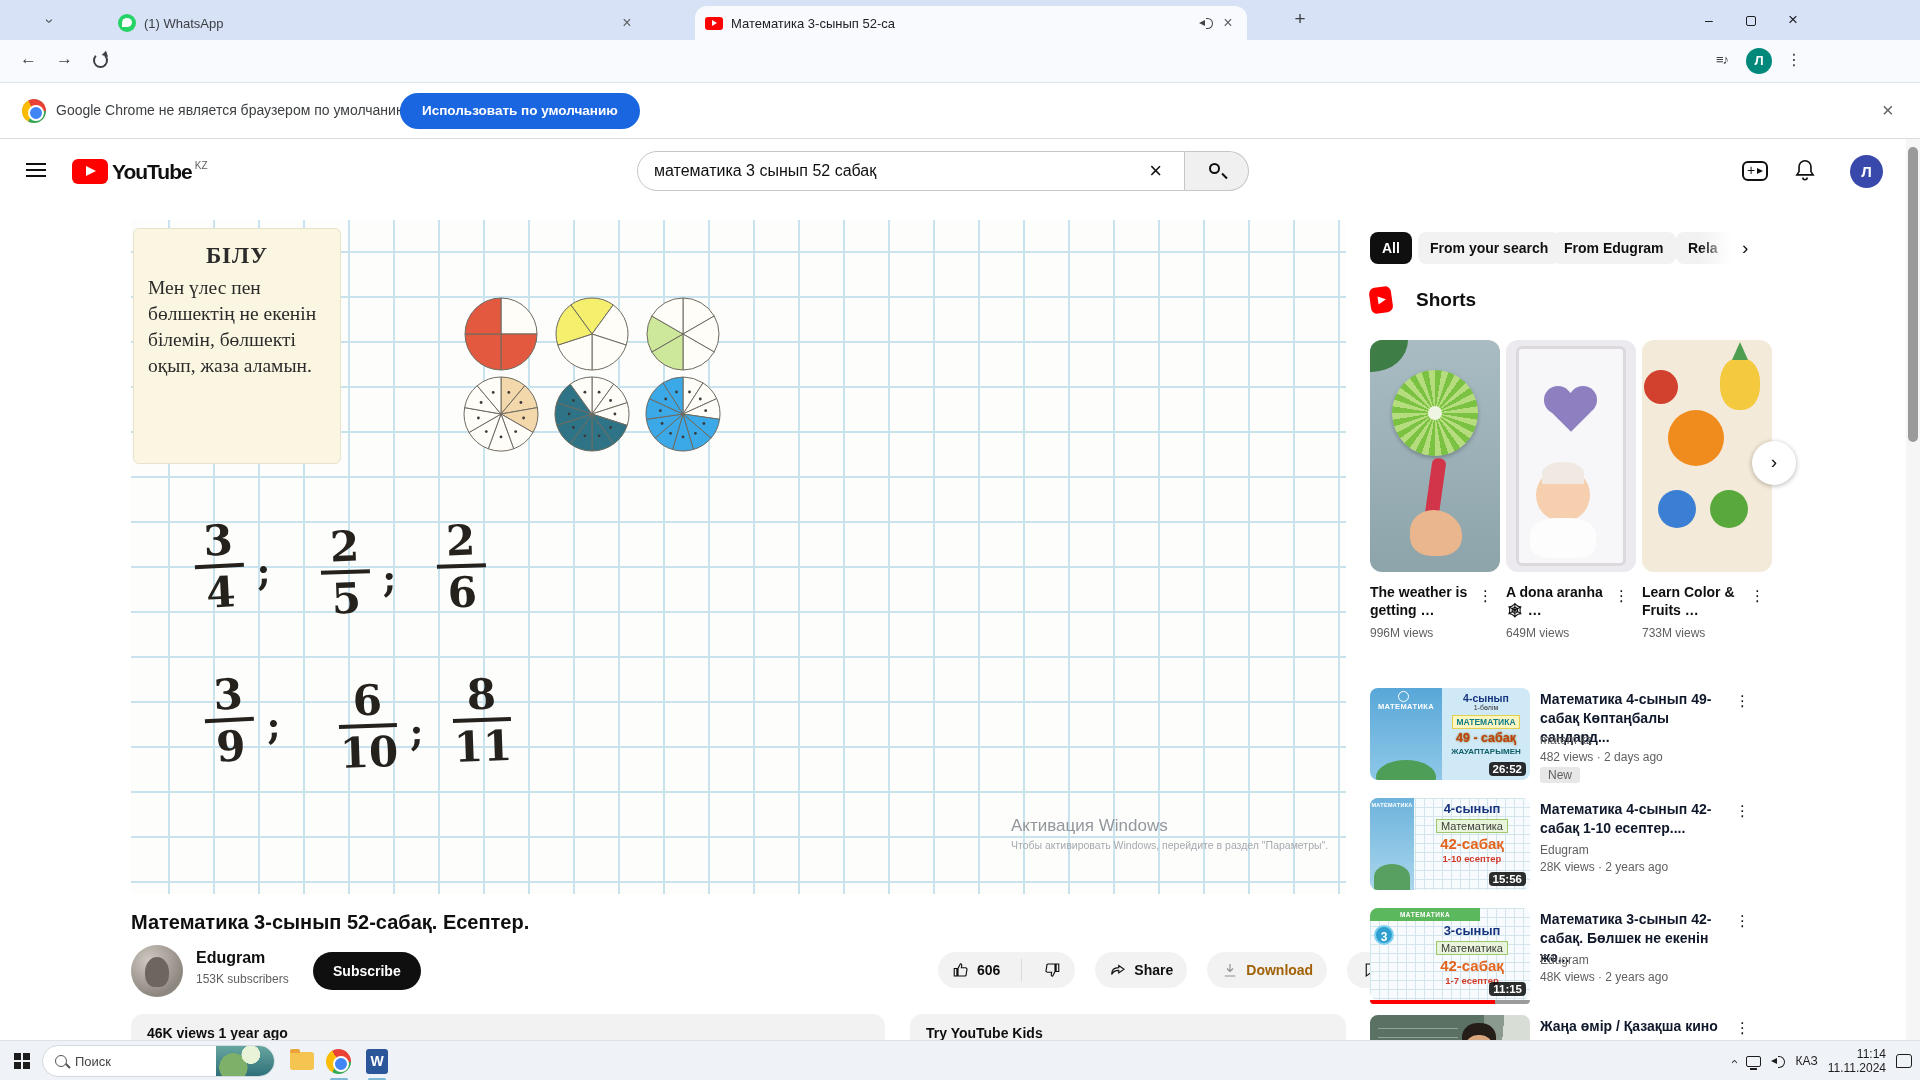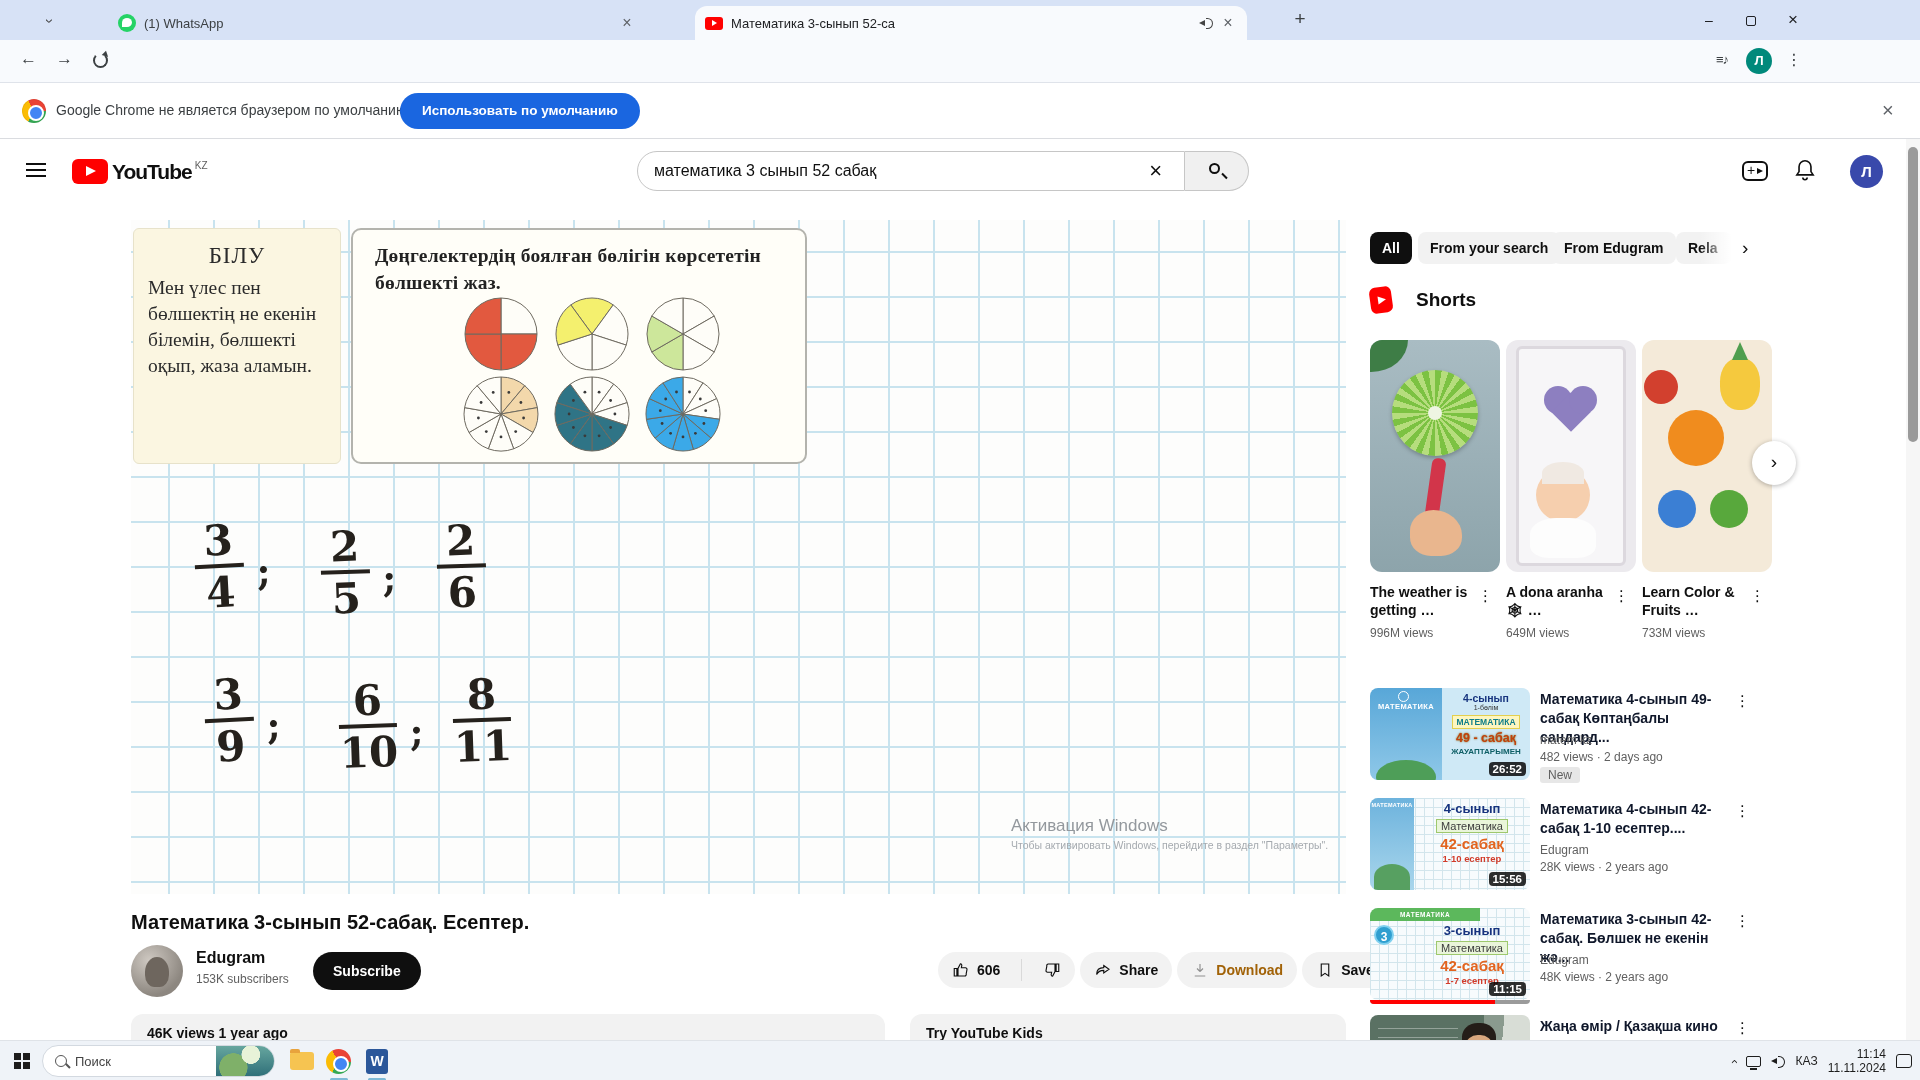--- a/index.html
+++ b/index.html
@@ -70,39 +70,39 @@
   .mag{position:absolute;left:24px;top:11px;width:11px;height:11px;border:2px solid #0f0f0f;border-radius:50%}
   .mag:after{content:"";position:absolute;left:10px;top:10px;width:7px;height:2px;background:#0f0f0f;transform:rotate(45deg)}
   .hic{position:absolute;top:18px;width:28px;height:28px}
   .create{border:2px solid #0f0f0f;border-radius:6px;width:26px;height:20px;margin-top:4px;position:relative}
   .create:before{content:"+";position:absolute;left:3px;top:-1px;font-size:14px;color:#0f0f0f}
   .create:after{content:"";position:absolute;right:3px;top:5px;border-left:6px solid #0f0f0f;border-top:3.5px solid transparent;border-bottom:3.5px solid transparent}
   .yt-av{position:absolute;left:1850px;top:16px;width:33px;height:33px;line-height:33px;font-size:15px;background:#3949ab}
   
   .player{position:absolute;left:131px;top:81px;width:1215px;height:674px;background:#fdfdfc;background-image:linear-gradient(#c8e3ee 2px,transparent 2px),linear-gradient(90deg,#c8e3ee 2px,transparent 2px);background-size:45px 45px;background-position:-8px -14px;overflow:hidden}
   .panelL{position:absolute;left:2px;top:8px;width:208px;height:236px;background:#fbf6e1;border:1px solid #e7e2ca;border-radius:6px;font-family:"Liberation Serif","DejaVu Serif",serif;color:#2b2b2b;padding:14px 14px 0}
-  .panelL .t{text-align:center;font-weight:normal;font-size:23px;letter-spacing:1px;margin-bottom:6px}
+  .panelL .t{text-align:center;font-weight:bold;font-size:23px;letter-spacing:1px;margin-bottom:6px}
   .panelL .b{font-size:19.5px;line-height:26px}
   .panelR{position:absolute;left:220px;top:8px;width:456px;height:236px;background:#fffef8;border:2px solid #b3b3ad;border-radius:10px;font-family:"Liberation Serif","DejaVu Serif",serif;color:#222;padding:12px 0 0 22px}
   .panelR .l1,.panelR .l2{font-size:19.5px;font-weight:600;line-height:27px;letter-spacing:.2px}
   .frac{position:absolute;text-align:center;font-family:"DejaVu Serif",serif;font-weight:bold;color:#25211c}
   .frac .num{display:block;font-size:42px;line-height:46px;padding:0 10px;border-bottom:4px solid #25211c}
   .frac .den{display:block;font-size:42px;line-height:50px}
   .frac .sep{position:absolute;right:-26px;bottom:22px;font-size:38px;font-weight:bold}
   .wmark{position:absolute;left:880px;top:596px;color:#93989d}
   .wmark .w1{font-size:17px}
   .wmark .w2{font-size:10.5px;margin-top:3px;color:#a5aaaf}
   
   .vtitle{position:absolute;left:131px;top:772px;font-size:20px;font-weight:bold;color:#0f0f0f}
   .ch-av{position:absolute;left:131px;top:806px;width:52px;height:52px;border-radius:50%;background:radial-gradient(circle at 35% 30%,#cfc9c2,#8d8780 70%);overflow:hidden}
   .ch-av:after{content:"";position:absolute;left:14px;top:12px;width:24px;height:30px;background:#6e665e;border-radius:50% 50% 40% 40%}
   .ch-name{position:absolute;left:196px;top:810px;font-size:16px;font-weight:bold}
   .ch-subs{position:absolute;left:196px;top:833px;font-size:12px;color:#606060}
   .subscribe{position:absolute;left:313px;top:813px;height:38px;padding:0 20px;background:#0f0f0f;color:#fff;font-size:14px;font-weight:bold;border-radius:19px;line-height:38px}
-  .actions{position:absolute;left:938px;top:813px;height:36px;display:flex;gap:5px;align-items:center}
+  .actions{position:absolute;left:938px;top:813px;height:36px;display:flex;gap:20px;align-items:center}
   .pill{height:36px;background:#f2f2f2;border-radius:18px;display:flex;align-items:center;padding:0 14px;font-size:14px;font-weight:bold;color:#0f0f0f;gap:7px}
   .pill.gray{color:#a16207}
   .likepill{padding:0}
   .likepill .half{display:flex;align-items:center;gap:7px;padding:0 14px;height:100%}
   .likepill .div{width:1px;height:22px;background:#d9d9d9}
   .morebtn{width:36px;height:36px;border-radius:50%;background:#f2f2f2;text-align:center;line-height:34px;font-size:15px;font-weight:bold}
   .descbox{position:absolute;left:131px;top:875px;width:754px;height:60px;background:#f2f2f2;border-radius:12px;padding:11px 16px;font-size:14px;font-weight:bold}
   .kidsbox{position:absolute;left:910px;top:875px;width:436px;height:60px;background:#f2f2f2;border-radius:12px;padding:11px 16px;font-size:14px;font-weight:600}
   
   .chip{position:absolute;top:93px;height:32px;line-height:32px;padding:0 12px;border-radius:8px;background:#f2f2f2;font-size:14px;font-weight:600;color:#0f0f0f;white-space:nowrap}
@@ -268,24 +268,20 @@
         <path d="M10 19a2 2 0 0 0 4 0" fill="none" stroke="#0f0f0f" stroke-width="1.5"></path>
       </svg>
   </div>
   <span class="avatar yt-av">Л</span>
 
   <div class="player" id="player">
     <div class="panelL">
       <div class="t">БІЛУ</div>
       <div class="b">Мен үлес пен бөлшектің не екенін білемін, бөлшекті оқып, жаза аламын.</div>
     </div>
-    <div class="panelR">
-      <div class="l1">Дөңгелектердің боялған бөлігін көрсететін</div>
-      <div class="l2">бөлшекті жаз.</div>
-    </div>
     <div id="pies">
         <svg width="76" height="76" style="position: absolute; left: 332px; top: 76px;">
           <path d="M38,38 L38.0,2.0 A36,36 0 0 1 74.0,38.0 Z" fill="#fefdf8" stroke="#6e6a60" stroke-width="1"></path>
           <path d="M38,38 L74.0,38.0 A36,36 0 0 1 38.0,74.0 Z" fill="#e2593f" stroke="#6e6a60" stroke-width="1"></path>
           <path d="M38,38 L38.0,74.0 A36,36 0 0 1 2.0,38.0 Z" fill="#e2593f" stroke="#6e6a60" stroke-width="1"></path>
           <path d="M38,38 L2.0,38.0 A36,36 0 0 1 38.0,2.0 Z" fill="#e2593f" stroke="#6e6a60" stroke-width="1"></path>
         </svg>
         <svg width="76" height="76" style="position: absolute; left: 423px; top: 76px;">
           <path d="M38,38 L16.8,8.9 A36,36 0 0 1 59.2,8.9 Z" fill="#f4f06e" stroke="#6e6a60" stroke-width="1"></path>
           <path d="M38,38 L59.2,8.9 A36,36 0 0 1 72.2,49.1 Z" fill="#fefdf8" stroke="#6e6a60" stroke-width="1"></path>

